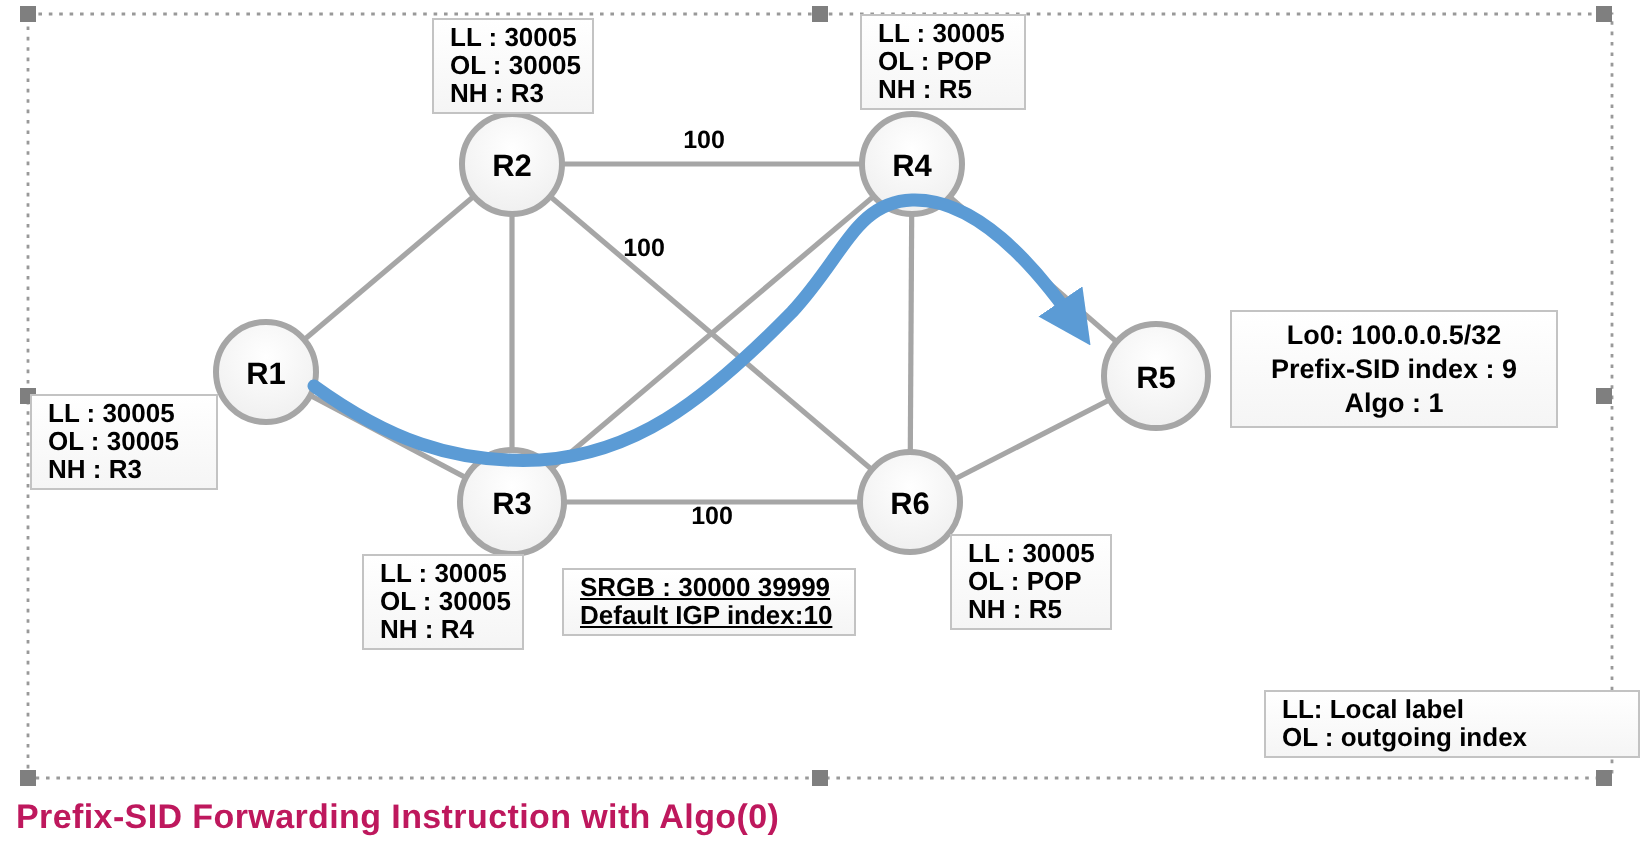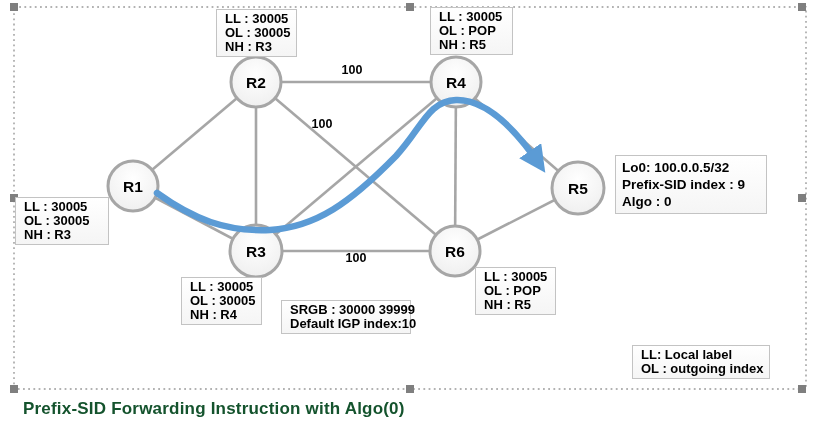--- a/index.html
+++ b/index.html
@@ -23,21 +23,21 @@
   .metric-label{
     font-family:"Liberation Sans",sans-serif;font-weight:bold;font-size:12.5px;fill:#000;
     text-anchor:middle;
   }
   .edge{stroke:#a6a6a6;stroke-width:2.6;fill:none;}
   .node-circle{fill:url(#nodeGrad);stroke:#a6a6a6;stroke-width:3;}
   .sel-border{fill:none;stroke:#999999;stroke-width:1.4;stroke-dasharray:1.8 3.4;}
   .handle{fill:#7f7f7f;}
   .fwd-path{stroke:#5b9bd5;stroke-width:6.5;fill:none;stroke-linecap:round;}
   .caption{
-    position:absolute;left:23px;top:399px;color:#14532d;
+    position:absolute;left:8px;top:399px;color:#be185d;
     font-size:17px;font-weight:bold;letter-spacing:0.2px;white-space:nowrap;
   }
 </style>
 </head>
 <body>
 
 <div class="stage">
 
   <svg width="822" height="427" viewBox="0 0 822 427">
     <defs>
@@ -133,31 +133,31 @@
     <div>OL : 30005</div>
     <div>NH : R4</div>
   </div>
 
   <div class="box" style="left:475px;top:267px;width:81px;">
     <div>LL : 30005</div>
     <div>OL : POP</div>
     <div>NH : R5</div>
   </div>
 
-  <div class="box box-lg" style="left:615px;top:155px;width:152px;">
+  <div class="box box-lg" style="left:615px;top:155px;width:164px;text-align:center;">
     <div>Lo0: 100.0.0.5/32</div>
     <div>Prefix-SID index : 9</div>
-    <div>Algo : 0</div>
+    <div>Algo : 1</div>
   </div>
 
-  <div class="box" style="left:281px;top:300px;width:130px;">
+  <div class="box" style="left:281px;top:284px;width:147px;text-decoration:underline;">
     <div>SRGB : 30000 39999</div>
     <div>Default IGP index:10</div>
   </div>
 
-  <div class="box" style="left:632px;top:345px;width:138px;">
+  <div class="box" style="left:632px;top:345px;width:188px;">
     <div>LL: Local label</div>
     <div>OL : outgoing index</div>
   </div>
 
   <div class="caption">Prefix-SID Forwarding Instruction with Algo(0)</div>
 
 </div>
 
 </body></html>

